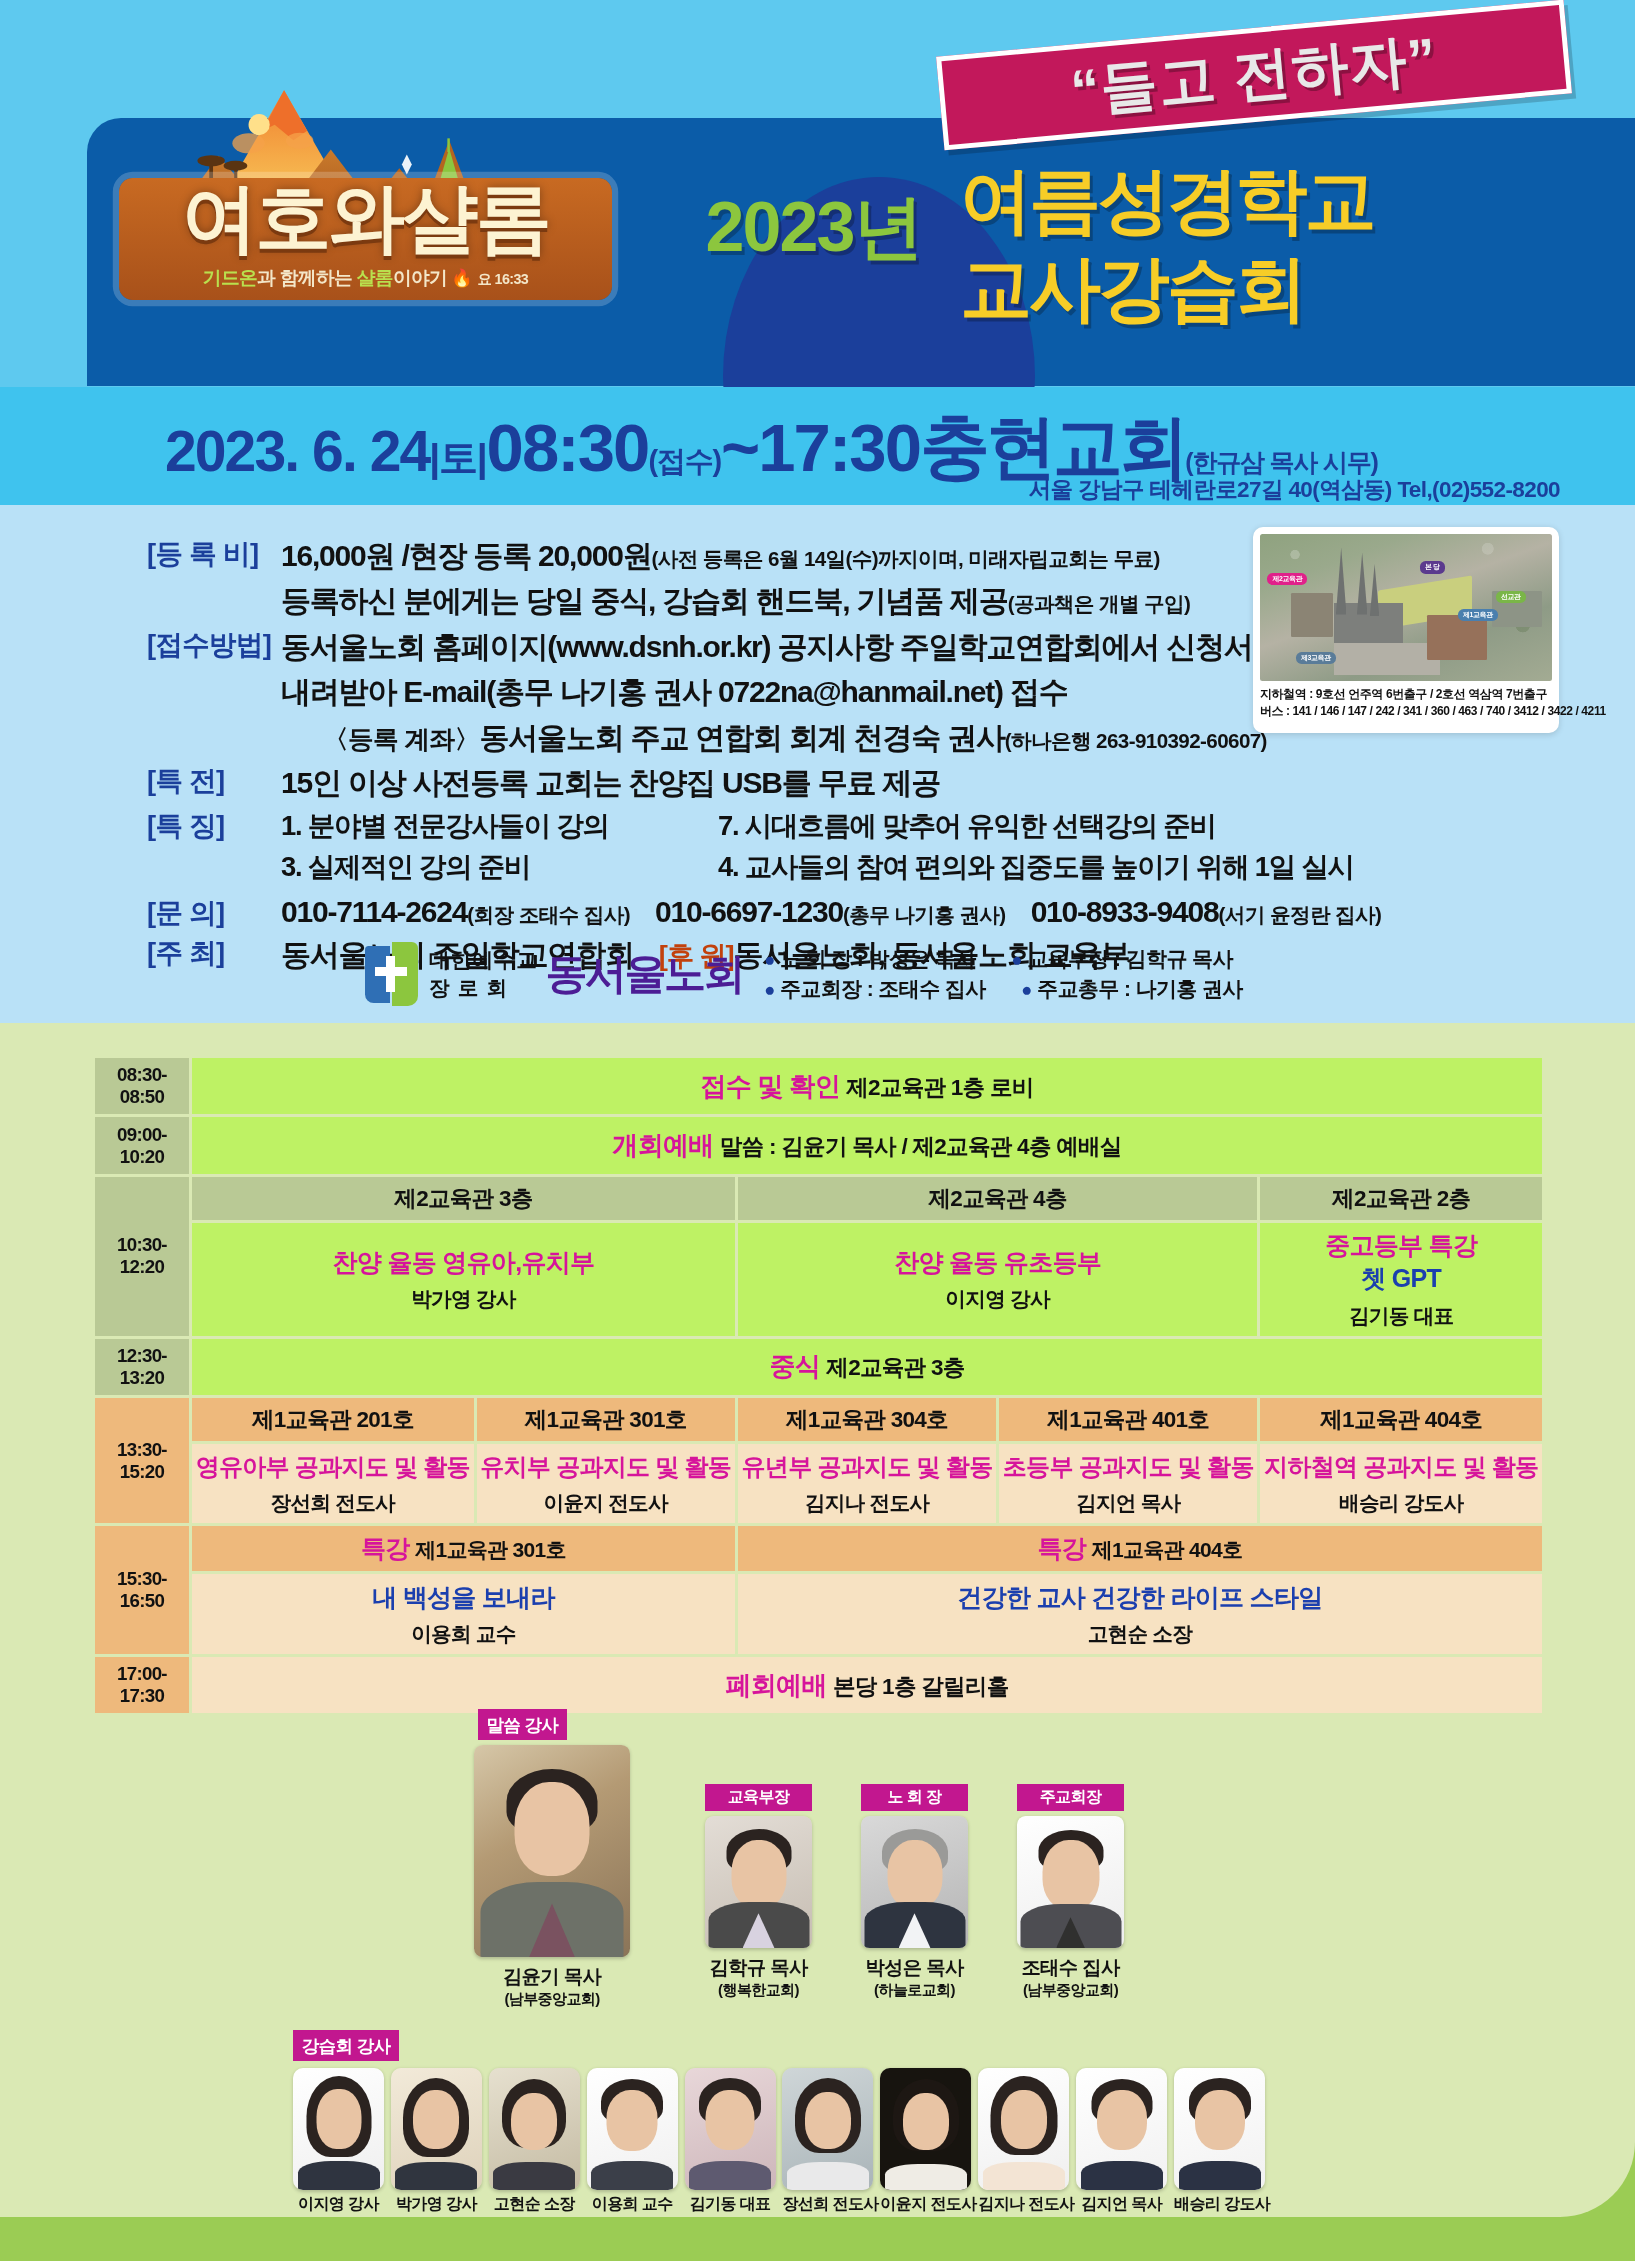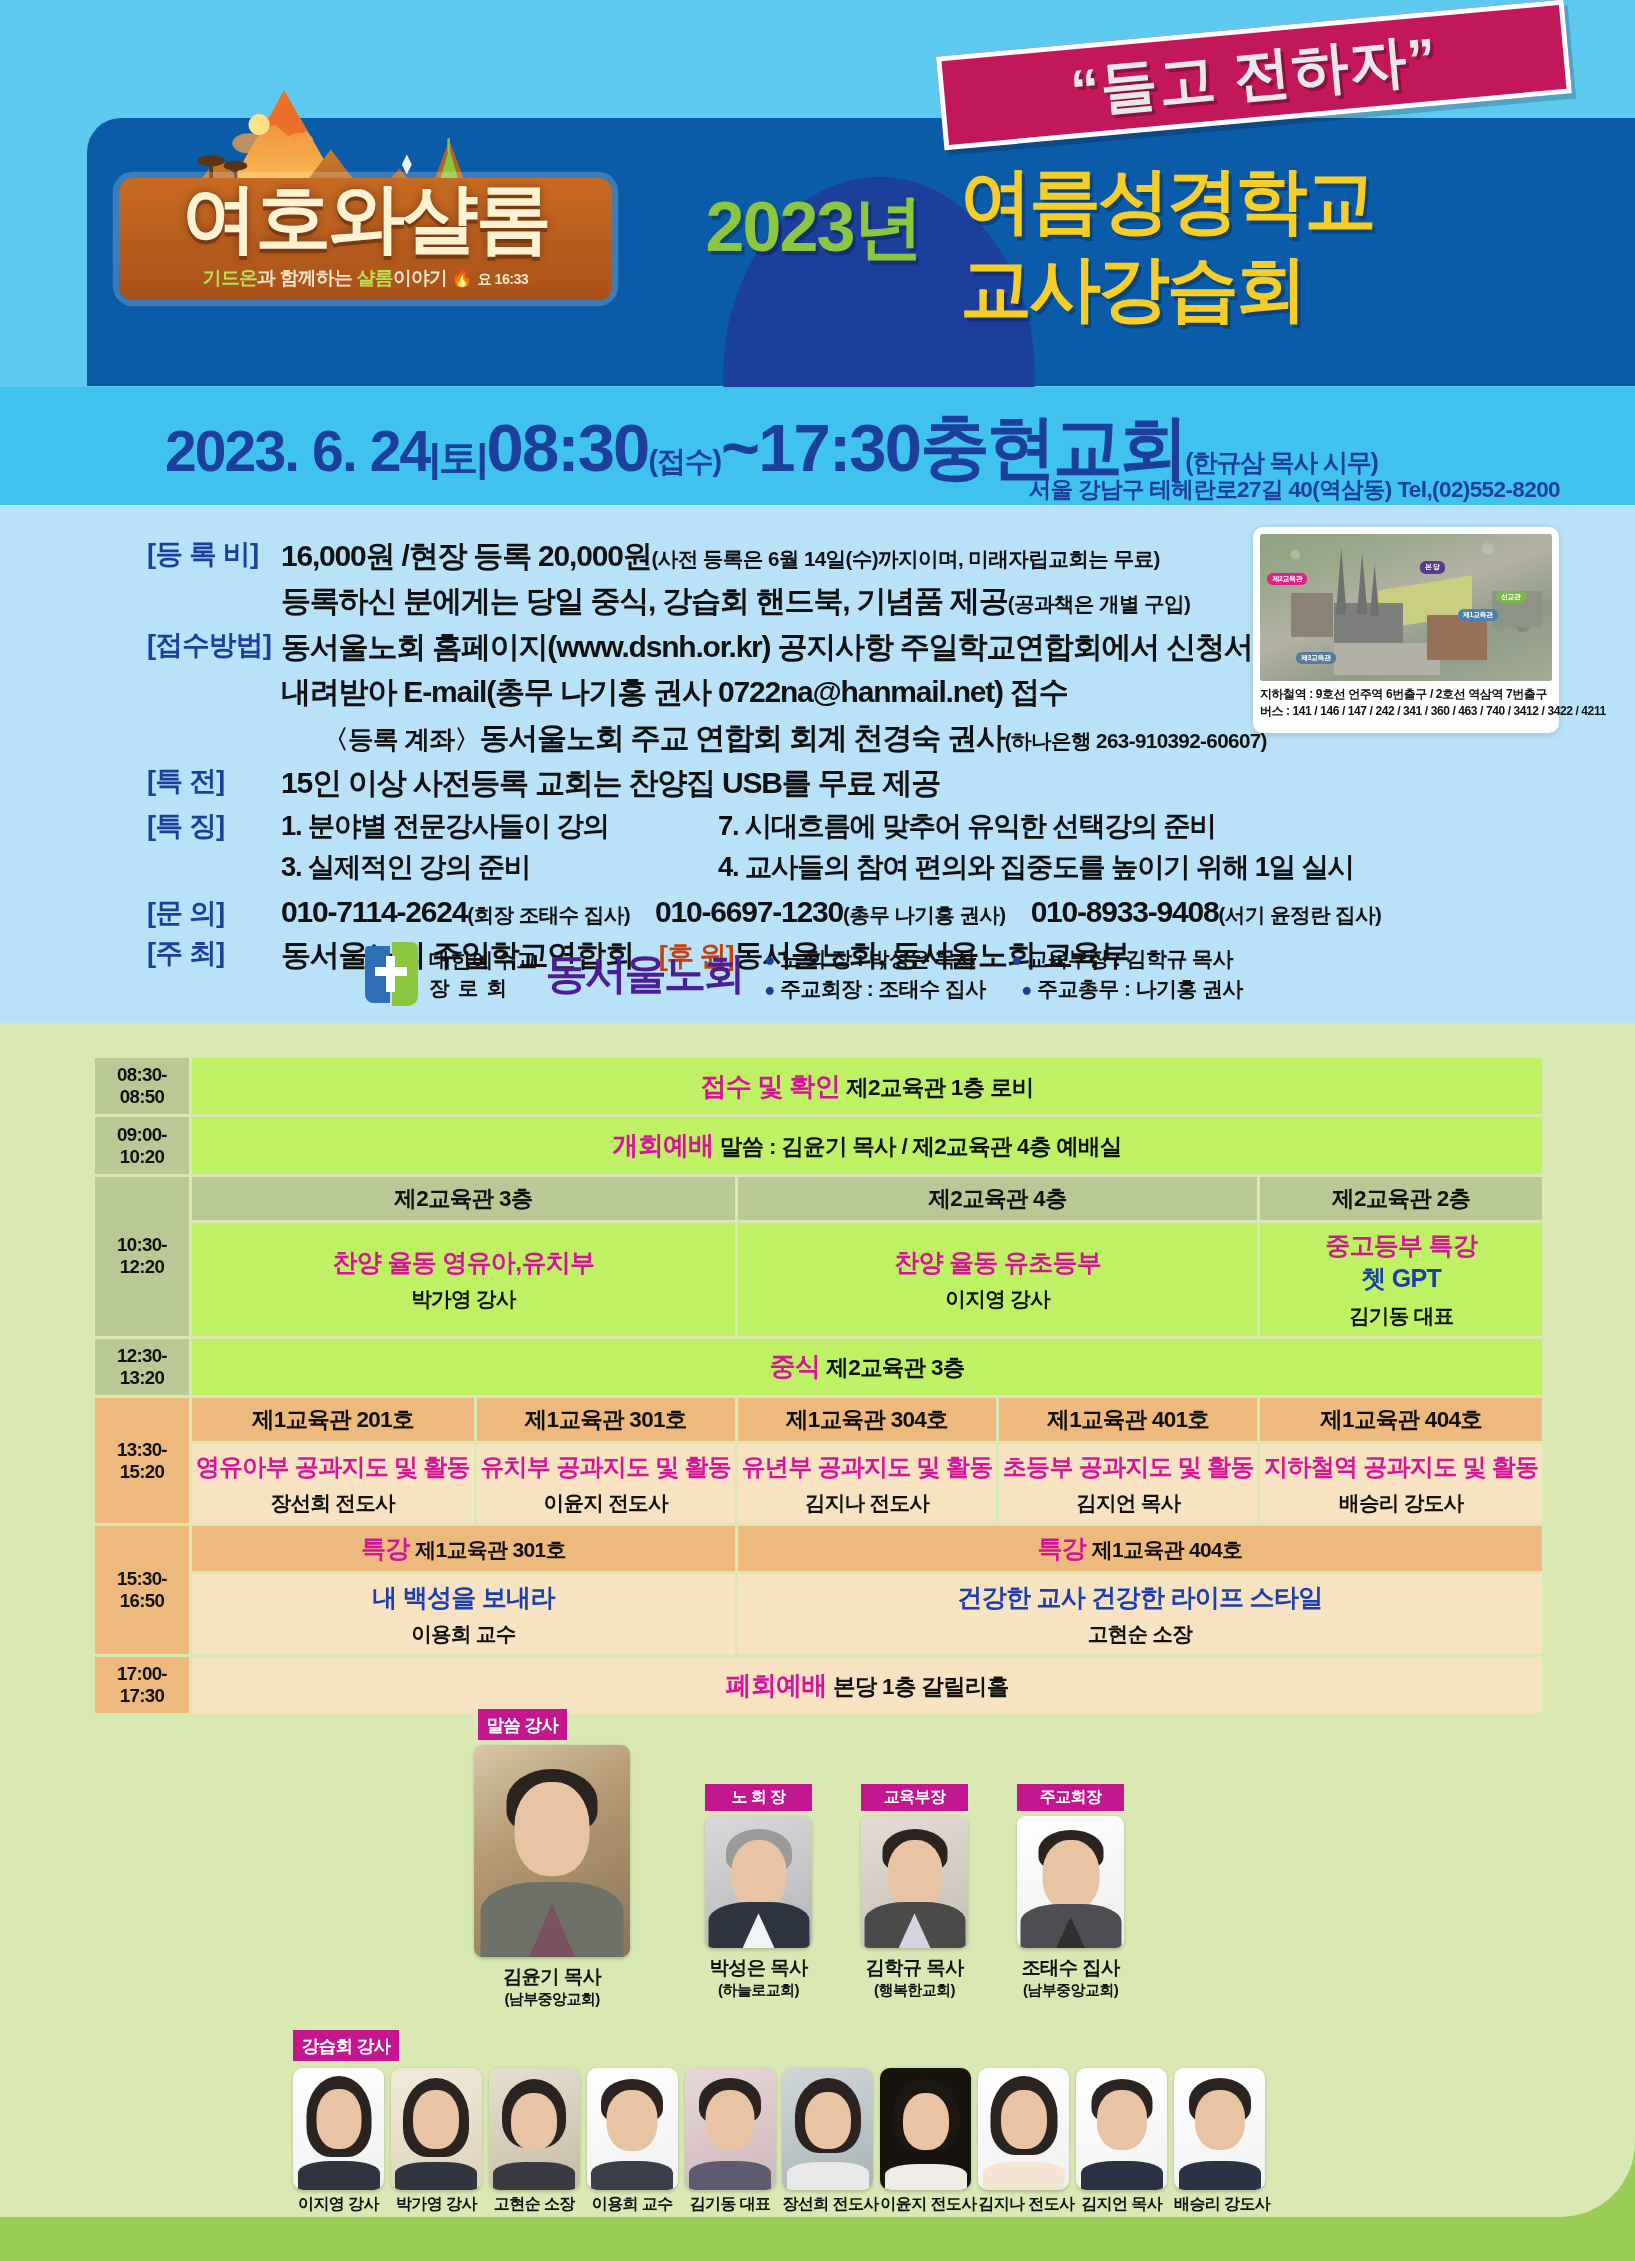--- a/index.html
+++ b/index.html
@@ -607,40 +607,40 @@
       <div class="face" style="width:75px;height:94px;top:37px;"></div>
       <div class="body" style="width:143px;height:75px;background:#6d7168;"></div>
       <div class="shirt" style="width:46px;height:54px;background:#7a5260;"></div>
     </div>
     <div class="pname">김윤기 목사</div>
     <div class="pchurch">(남부중앙교회)</div>
   </div>
 
   <div class="officers">
     <div class="ocard">
+      <div class="tagbox">교육부장</div>
+      <div class="photo" style="background:linear-gradient(160deg,#e3ddd6,#c6bdb2)">
+        <div class="hair" style="width:65px;height:44px;top:12.5px;"></div>
+        <div class="face" style="width:55px;height:69px;top:24px;"></div>
+        <div class="body" style="width:101px;height:46px;background:#4a4a4a;"></div>
+        <div class="shirt" style="width:32px;height:35px;background:#d8d2e0;"></div>
+      </div>
+      <div class="pname">김학규 목사</div>
+      <div class="pchurch">(행복한교회)</div>
+    </div>
+    <div class="ocard">
       <div class="tagbox">노 회 장</div>
       <div class="photo" style="background:linear-gradient(160deg,#d9d9d9,#b4b4b4)">
         <div class="hair" style="width:66px;height:45px;top:12.5px;background:#9a9a98;"></div>
         <div class="face" style="width:55px;height:69px;top:24px;"></div>
         <div class="body" style="width:101px;height:46px;background:#2e3440;"></div>
         <div class="shirt" style="width:32px;height:35px;"></div>
       </div>
       <div class="pname">박성은 목사</div>
       <div class="pchurch">(하늘로교회)</div>
-    </div>
-    <div class="ocard">
-      <div class="tagbox">교육부장</div>
-      <div class="photo" style="background:linear-gradient(160deg,#e3ddd6,#c6bdb2)">
-        <div class="hair" style="width:65px;height:44px;top:12.5px;"></div>
-        <div class="face" style="width:55px;height:69px;top:24px;"></div>
-        <div class="body" style="width:101px;height:46px;background:#4a4a4a;"></div>
-        <div class="shirt" style="width:32px;height:35px;background:#d8d2e0;"></div>
-      </div>
-      <div class="pname">김학규 목사</div>
-      <div class="pchurch">(행복한교회)</div>
     </div>
     <div class="ocard">
       <div class="tagbox">주교회장</div>
       <div class="photo" style="background:linear-gradient(160deg,#ffffff,#ededed)">
         <div class="hair" style="width:65px;height:41px;top:13.7px;"></div>
         <div class="face" style="width:57px;height:70px;top:24px;"></div>
         <div class="body" style="width:101px;height:44px;background:#4d4d52;"></div>
         <div class="shirt" style="width:29px;height:31px;background:#30302f;"></div>
       </div>
       <div class="pname">조태수 집사</div>

